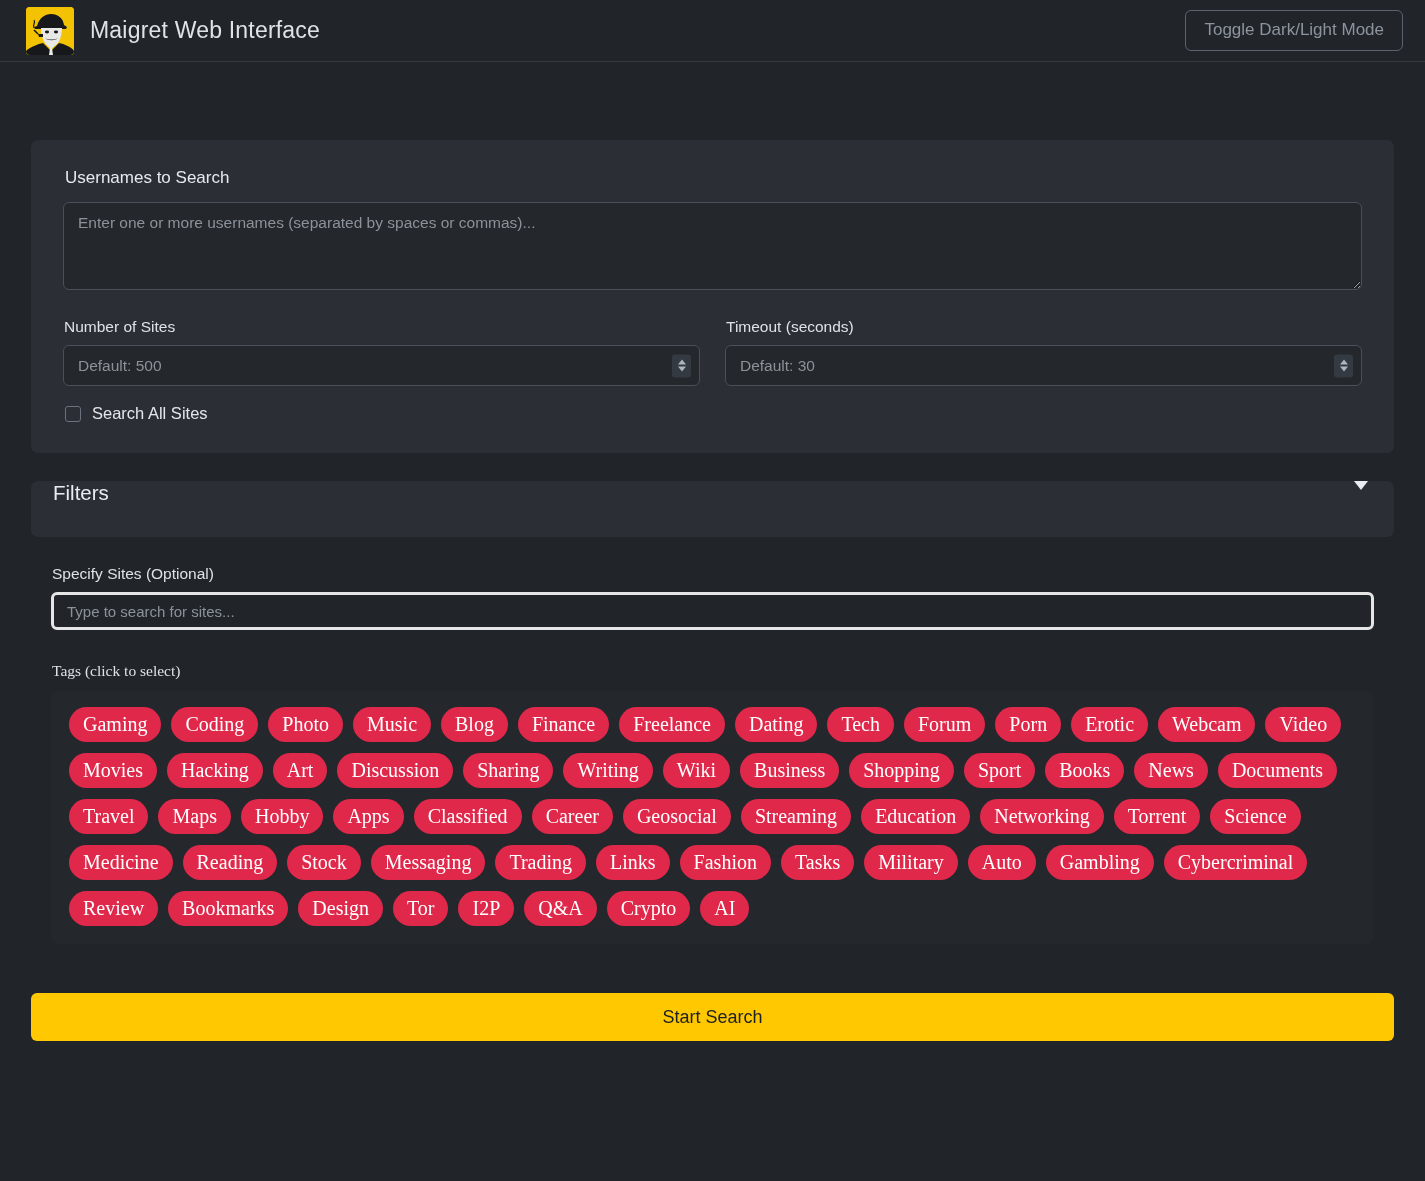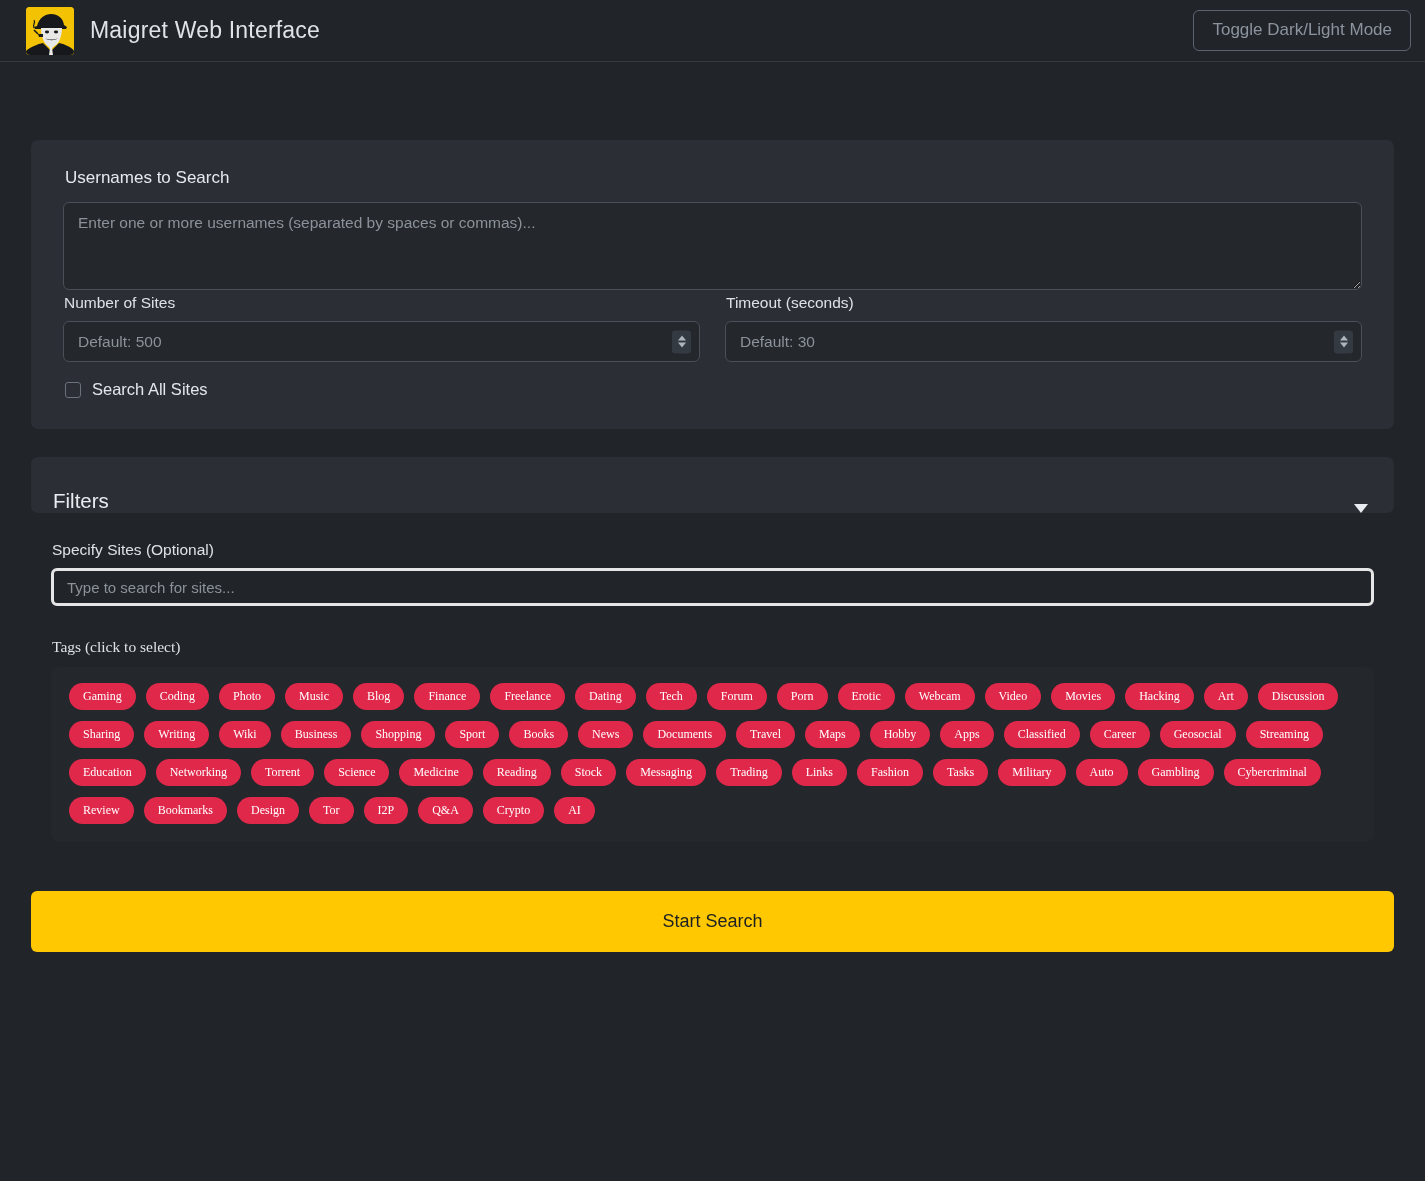--- a/index.html
+++ b/index.html
@@ -14,21 +14,21 @@
     color: #e9ecef;
   }
 
   
   .navbar {
     height: 62px;
     background: #212429;
     border-bottom: 1px solid #343a40;
     display: flex;
     align-items: center;
-    padding: 0 14px 0 26px;
+    padding: 0 22px 0 26px;
     justify-content: space-between;
   }
   .brand {
     display: flex;
     align-items: center;
     gap: 16px;
   }
   .logo {
     width: 48px;
     height: 48px;
@@ -97,20 +97,21 @@
     font-family: inherit;
     padding: 11px 14px;
     resize: vertical;
     outline: none;
   }
   textarea.input-box::placeholder { color: #8b9299; }
 
   .two-col {
     display: flex;
     gap: 25px;
+    margin-top: 24px;
   }
   .col { flex: 1 1 0; min-width: 0; }
 
   .num-wrap { position: relative; }
   input.num-input {
     width: 100%;
     height: 41px;
     background: #24272c;
     border: 1px solid #495057;
     border-radius: 6px;
@@ -162,21 +163,21 @@
     flex: 0 0 auto;
   }
   .check-label { font-size: 16.5px; color: #e3e7eb; }
 
   
   .section-head {
     background: #2b2e34;
     border-radius: 7px;
     height: 56px;
     display: flex;
-    align-items: flex-end;
+    align-items: flex-start;
     justify-content: space-between;
     padding: 0 26px 0 22px;
     cursor: pointer;
     margin-top: 28px;
   }
   .section-head .title {
     font-size: 20.5px;
     color: #e9edf1;
     font-weight: 400;
   }
@@ -212,34 +213,34 @@
     margin-top: 11px;
     display: flex;
     flex-wrap: wrap;
     gap: 11px 10px;
   }
   .tag {
     background: #e0284b;
     color: #fff;
     border: none;
     border-radius: 999px;
-    font-size: 12px;
+    font-size: 20px;
     font-family: inherit;
     padding: 7px 14px 8px 14px;
     line-height: 1;
     cursor: pointer;
     white-space: nowrap;
   }
 
   
   .start-btn {
     display: block;
     width: 100%;
     margin-top: 49px;
-    height: 61px;
+    height: 48px;
     background: #ffc800;
     border: none;
     border-radius: 6px;
     color: #1d2024;
     font-size: 18px;
     font-family: inherit;
     font-weight: 400;
     cursor: pointer;
   }
 </style>

